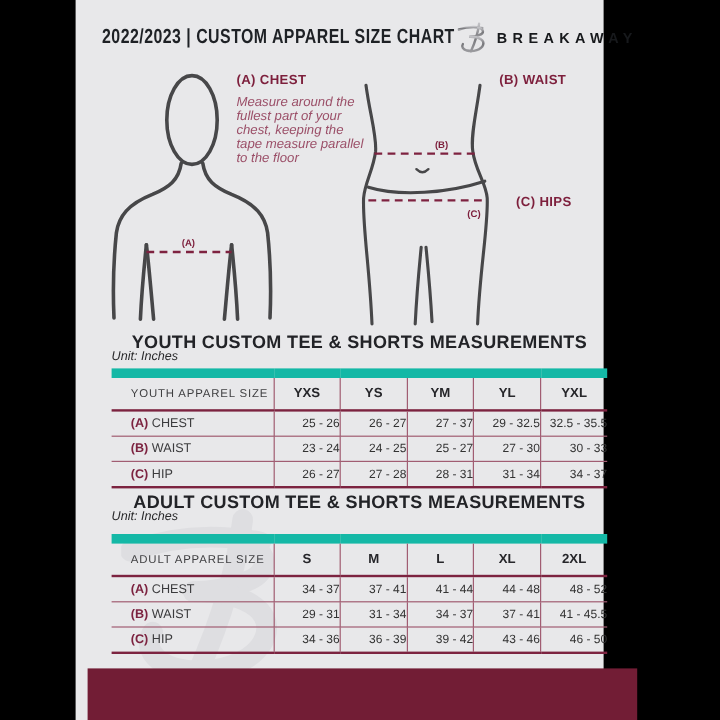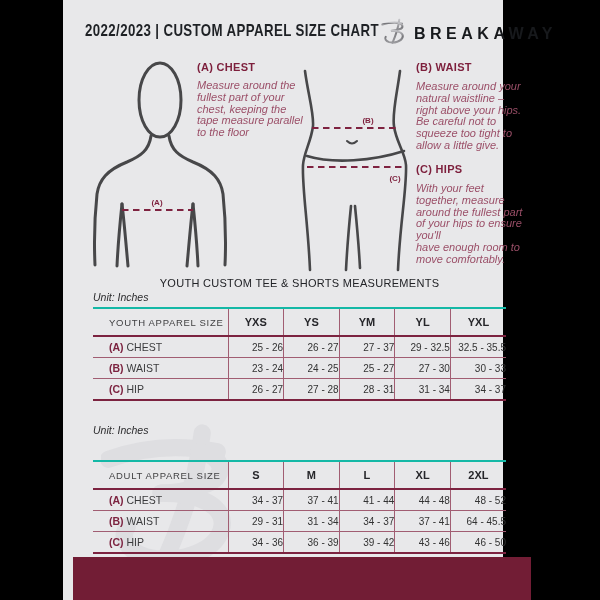--- a/index.html
+++ b/index.html
@@ -4,41 +4,41 @@
 <style>
   html,body{margin:0;padding:0;}
   body{width:600px;height:600px;background:#000;position:relative;overflow:hidden;
        font-family:"Liberation Sans","DejaVu Sans",sans-serif;}
   #content{position:absolute;left:63px;top:0;width:440px;height:600px;background:#e8e8ea;}
 
   
   .hdr-title{position:absolute;left:22px;top:21px;font-size:17px;font-weight:bold;color:#1e2125;
              white-space:nowrap;transform:scaleX(.78);transform-origin:left top;letter-spacing:.5px;}
   .logo{position:absolute;left:318px;top:17px;}
-  .brand{position:absolute;left:351px;top:25px;font-size:16px;font-weight:bold;color:#17191c;
+  .brand{position:absolute;left:351px;top:25px;font-size:12px;font-weight:bold;color:#17191c;
          letter-spacing:4.5px;white-space:nowrap;}
 
   
   .watermark{position:absolute;left:38px;top:418px;z-index:0;}
 
   
   .fig{position:absolute;z-index:1;}
   .guide-head{position:absolute;z-index:1;font-size:11px;font-weight:bold;color:#7d1f3c;letter-spacing:.3px;}
   .guide-body{position:absolute;z-index:1;font-size:11px;font-style:italic;line-height:11.8px;
               color:#9b4f68;white-space:pre-line;}
 
   
-  .sec-title{position:absolute;left:30px;width:413px;text-align:center;font-size:11px;
-             font-weight:normal;color:#222327;letter-spacing:.3px;z-index:1;}
+  .sec-title{position:absolute;left:30px;width:413px;text-align:center;font-size:15px;
+             font-weight:bold;color:#222327;letter-spacing:.3px;z-index:1;}
   .sec-unit{position:absolute;left:30px;width:413px;font-size:10.5px;
             font-style:italic;color:#2a2a2c;z-index:1;}
   .size-table{position:absolute;left:30px;width:413px;border-collapse:collapse;table-layout:fixed;z-index:1;}
   .size-table th,.size-table td{border-right:1px solid #a15d72;padding:0;}
   .size-table th:last-child,.size-table td:last-child{border-right:none;}
-  .size-table thead th{border-top:2px solid #14b8a6;border-bottom:2px solid #7c2340;height:26px;
+  .size-table thead th{border-top:8px solid #14b8a6;border-bottom:2px solid #7c2340;height:26px;
                        font-size:11px;color:#26262a;text-align:center;}
   .size-table thead th.lbl{font-size:9.5px;font-weight:normal;color:#3f3f41;text-align:left;
                            padding-left:16px;letter-spacing:.7px;}
   .size-table tbody td{border-bottom:1px solid #a15d72;height:20px;font-size:10px;color:#333;
                        text-align:right;}
   .size-table tbody tr:last-child td{border-bottom:2px solid #7c2340;}
   .size-table tbody td.rowlbl{text-align:left;padding-left:16px;font-size:10.5px;color:#3b3b3d;}
   .rowkey{font-weight:bold;color:#7c2340;}
 
   
@@ -108,35 +108,22 @@
   </svg>
 
   <div class="guide-head" style="left:134px;top:61px">(A) CHEST</div>
   <div class="guide-body" style="left:134px;top:80px;width:110px">Measure around the
 fullest part of your
 chest, keeping the
 tape measure parallel
 to the floor</div>
 
   <div class="guide-head" style="left:353px;top:61px">(B) WAIST</div>
-  <div class="guide-body" style="left:353px;top:81px;width:118px">Measure around your
-natural waistline –
-right above your hips.
-Be careful not to
-squeeze too tight to
-allow a little give.</div>
-
-  <div class="guide-head" style="left:353px;top:163px">(C) HIPS</div>
-  <div class="guide-body" style="left:353px;top:183px;width:122px">With your feet
-together, measure
-around the fullest part
-of your hips to ensure
-you'll
-have enough room to
-move comfortably.</div>
+
+  <div class="guide-head" style="left:367px;top:163px">(C) HIPS</div>
 
   <div class="sec-title" style="top:277px">YOUTH CUSTOM TEE &amp; SHORTS MEASUREMENTS</div>
   <div class="sec-unit" style="top:291px">Unit: Inches</div>
 
   <table class="size-table" style="top:307px">
     <colgroup>
         <col style="width:135px">
         <col style="width:55.6px">
         <col style="width:55.6px">
         <col style="width:55.6px">
@@ -174,23 +161,24 @@
         <td class="rowlbl"><span class="rowkey">(C)</span> <span>HIP</span></td>
         <td>26 - 27</td>
         <td>27 - 28</td>
         <td>28 - 31</td>
         <td>31 - 34</td>
         <td>34 - 37</td>
       </tr>
     </tbody>
   </table>
 
+  <div class="sec-title" style="top:410px">ADULT CUSTOM TEE &amp; SHORTS MEASUREMENTS</div>
   <div class="sec-unit" style="top:424px">Unit: Inches</div>
 
-  <table class="size-table" style="top:460px">
+  <table class="size-table" style="top:445px">
     <colgroup>
         <col style="width:135px">
         <col style="width:55.6px">
         <col style="width:55.6px">
         <col style="width:55.6px">
         <col style="width:55.6px">
         <col style="width:55.6px">
       </colgroup>
     <thead>
       <tr>
@@ -210,21 +198,21 @@
         <td>41 - 44</td>
         <td>44 - 48</td>
         <td>48 - 52</td>
       </tr>
       <tr>
         <td class="rowlbl"><span class="rowkey">(B)</span> <span>WAIST</span></td>
         <td>29 - 31</td>
         <td>31 - 34</td>
         <td>34 - 37</td>
         <td>37 - 41</td>
-        <td>64 - 45.5</td>
+        <td>41 - 45.5</td>
       </tr>
       <tr>
         <td class="rowlbl"><span class="rowkey">(C)</span> <span>HIP</span></td>
         <td>34 - 36</td>
         <td>36 - 39</td>
         <td>39 - 42</td>
         <td>43 - 46</td>
         <td>46 - 50</td>
       </tr>
     </tbody>

